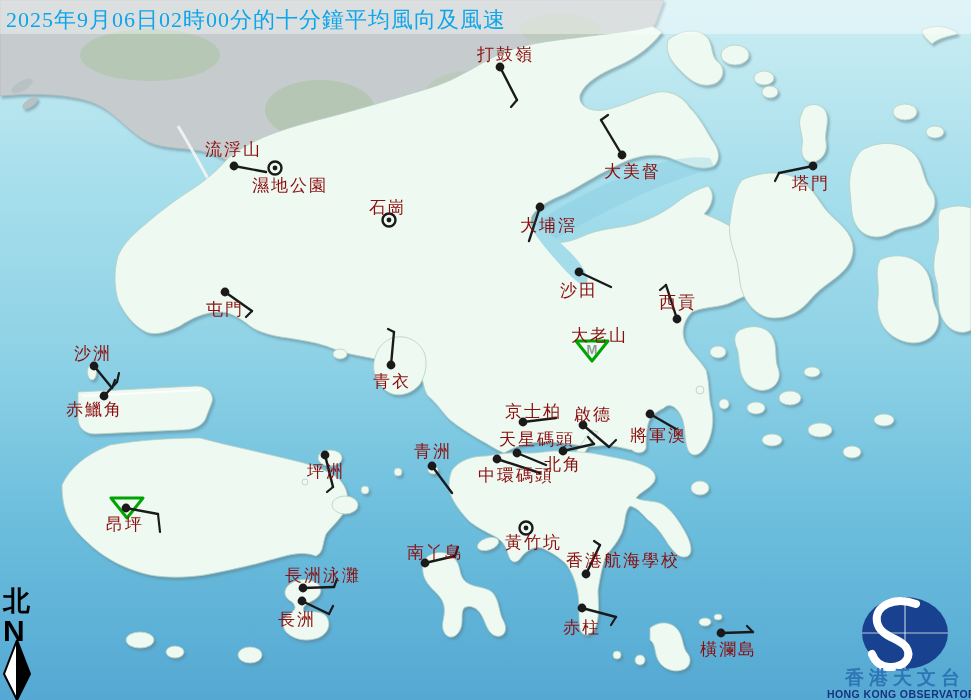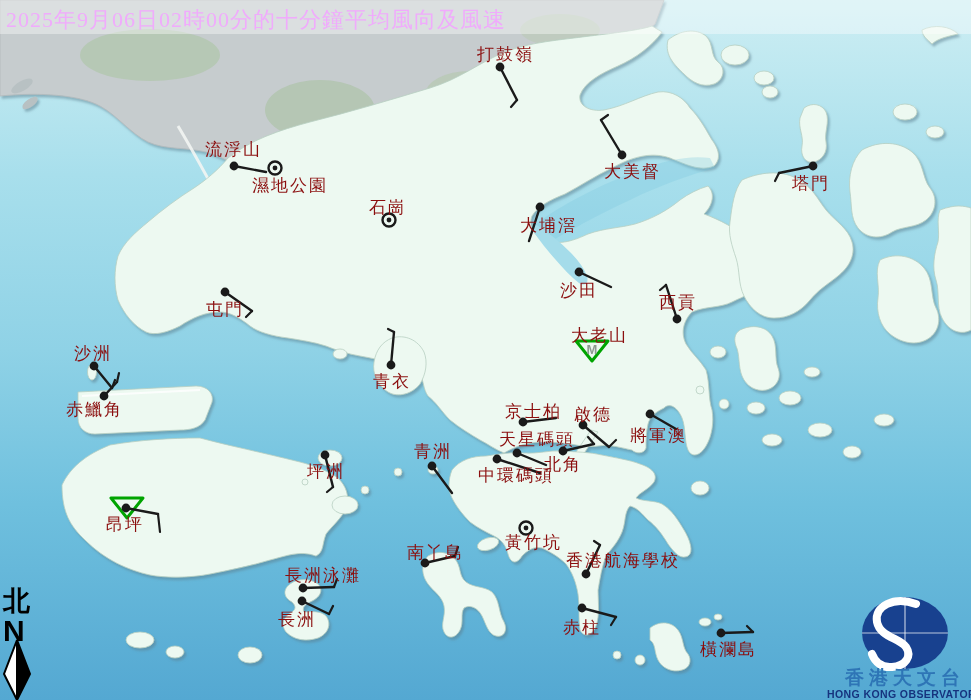--- a/index.html
+++ b/index.html
@@ -1,19 +1,19 @@
 <!DOCTYPE html>
 <html><head>
 <meta charset="utf-8">
 <style>
   html,body{margin:0;padding:0;background:#222;}
   .stage{position:relative;width:971px;height:700px;overflow:hidden;
          font-family:"Liberation Serif","DejaVu Serif",serif;}
   .stage svg{position:absolute;left:0;top:0;}
-  #map-title{position:absolute;left:6px;top:5px;font-size:22px;color:#f0abfc;
+  #map-title{position:absolute;left:6px;top:5px;font-size:22px;color:#0ea5e9;
              letter-spacing:1px;white-space:nowrap;}
   .stlabel{font-family:"Liberation Serif","DejaVu Serif",serif;font-size:17px;
            letter-spacing:2px;fill:#8b0e0e;}
   .mletter{font-family:"Liberation Sans","DejaVu Sans",sans-serif;font-size:13px;
            font-weight:bold;fill:#8d9a90;}
   .north-hanzi{font-family:"Liberation Serif","DejaVu Serif",serif;font-size:27px;
                font-weight:bold;fill:#000;}
   .north-n{font-family:"Liberation Sans","DejaVu Sans",sans-serif;font-size:30px;
            font-weight:bold;fill:#000;}
   .logo-cn{font-family:"Liberation Serif","DejaVu Serif",serif;font-size:19px;

